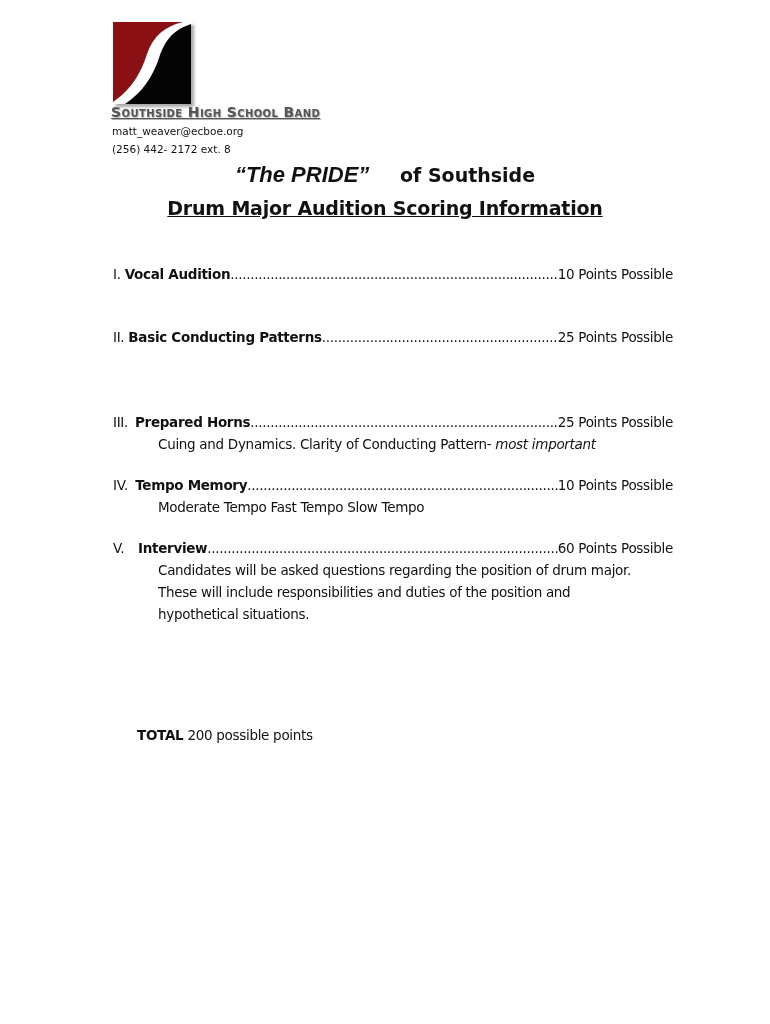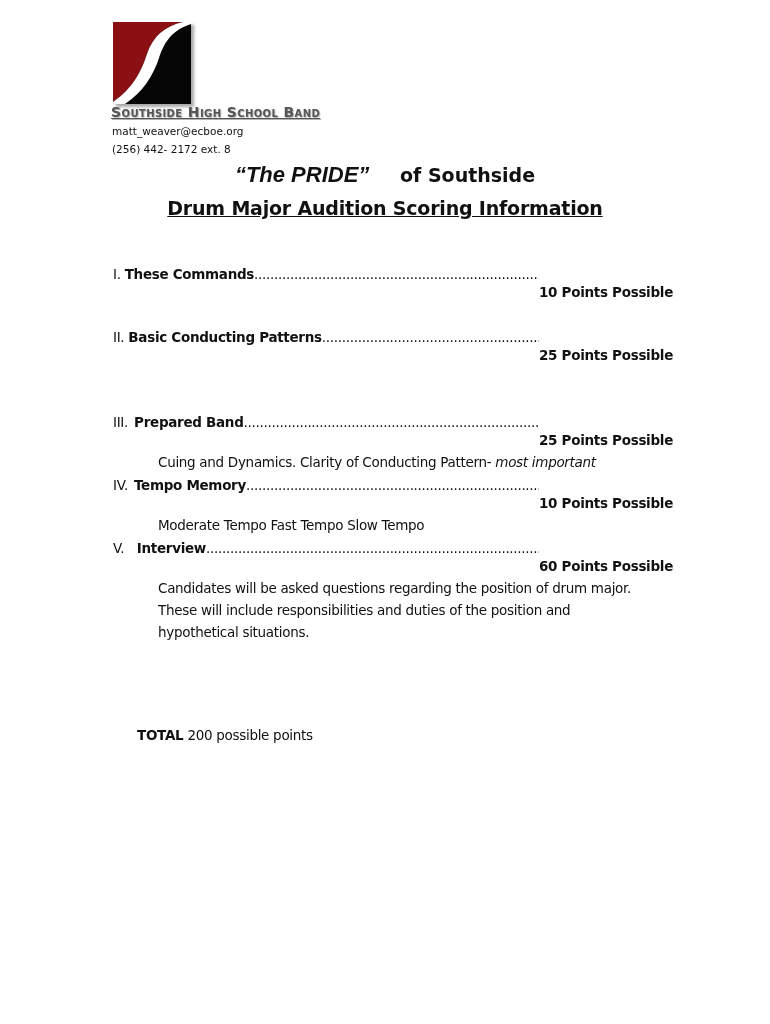--- a/index.html
+++ b/index.html
@@ -107,21 +107,21 @@
     .sec-name { font-weight: bold; }
     .dots {
       flex: 1 1 auto;
       overflow: hidden;
       white-space: nowrap;
       color: #111111;
     }
     .dots::after {
       content: "..............................................................................................................................................................";
     }
-    .points { font-weight: bold; margin-top: 18px; }
+    .points { font-weight: normal; }
     .sec-desc {
       padding-left: 45px;
       width: 480px;
     }
     .sec-desc .em { font-style: italic; text-align: right; }
 
     .s1 { top: 263px; }
     .s2 { top: 326px; }
     .s3 { top: 411px; }
     .s4 { top: 474px; }
@@ -155,34 +155,34 @@
   <div class="contact email">matt_weaver@ecboe.org</div>
   <div class="contact phone">(256) 442- 2172 ext. 8</div>
 
   <div class="title-line title-1">
     <span class="pride">“The PRIDE”</span><span class="of"> of Southside</span>
   </div>
   <div class="title-line title-2">Drum Major Audition Scoring Information</div>
 
   <div class="section s1">
     <div class="sec-head">
-      <span class="numeral">I.</span>&nbsp;<span class="sec-name">These Commands</span><span class="dots"></span><span class="points">10 Points Possible</span>
+      <span class="numeral">I.</span>&nbsp;<span class="sec-name">Vocal Audition</span><span class="dots"></span><span class="points">10 Points Possible</span>
     </div>
   </div>
 
   <div class="section s2">
     <div class="sec-head">
       <span class="numeral">II.</span>&nbsp;<span class="sec-name">Basic Conducting Patterns</span><span class="dots"></span><span class="points">25 Points Possible</span>
     </div>
   </div>
 
   <div class="section s3">
     <div class="sec-head">
       <span class="numeral tab">III.</span>
-        <span class="sec-name">Prepared Band</span>
+        <span class="sec-name">Prepared Horns</span>
         <span class="dots"></span>
         <span class="points">25 Points Possible</span>
     </div>
     <div class="sec-desc"><span>Cuing and Dynamics.  Clarity of Conducting Pattern- </span><span class="em">most important</span></div>
   </div>
 
   <div class="section s4">
     <div class="sec-head">
       <span class="numeral tab">IV.</span>
         <span class="sec-name">Tempo Memory</span>

